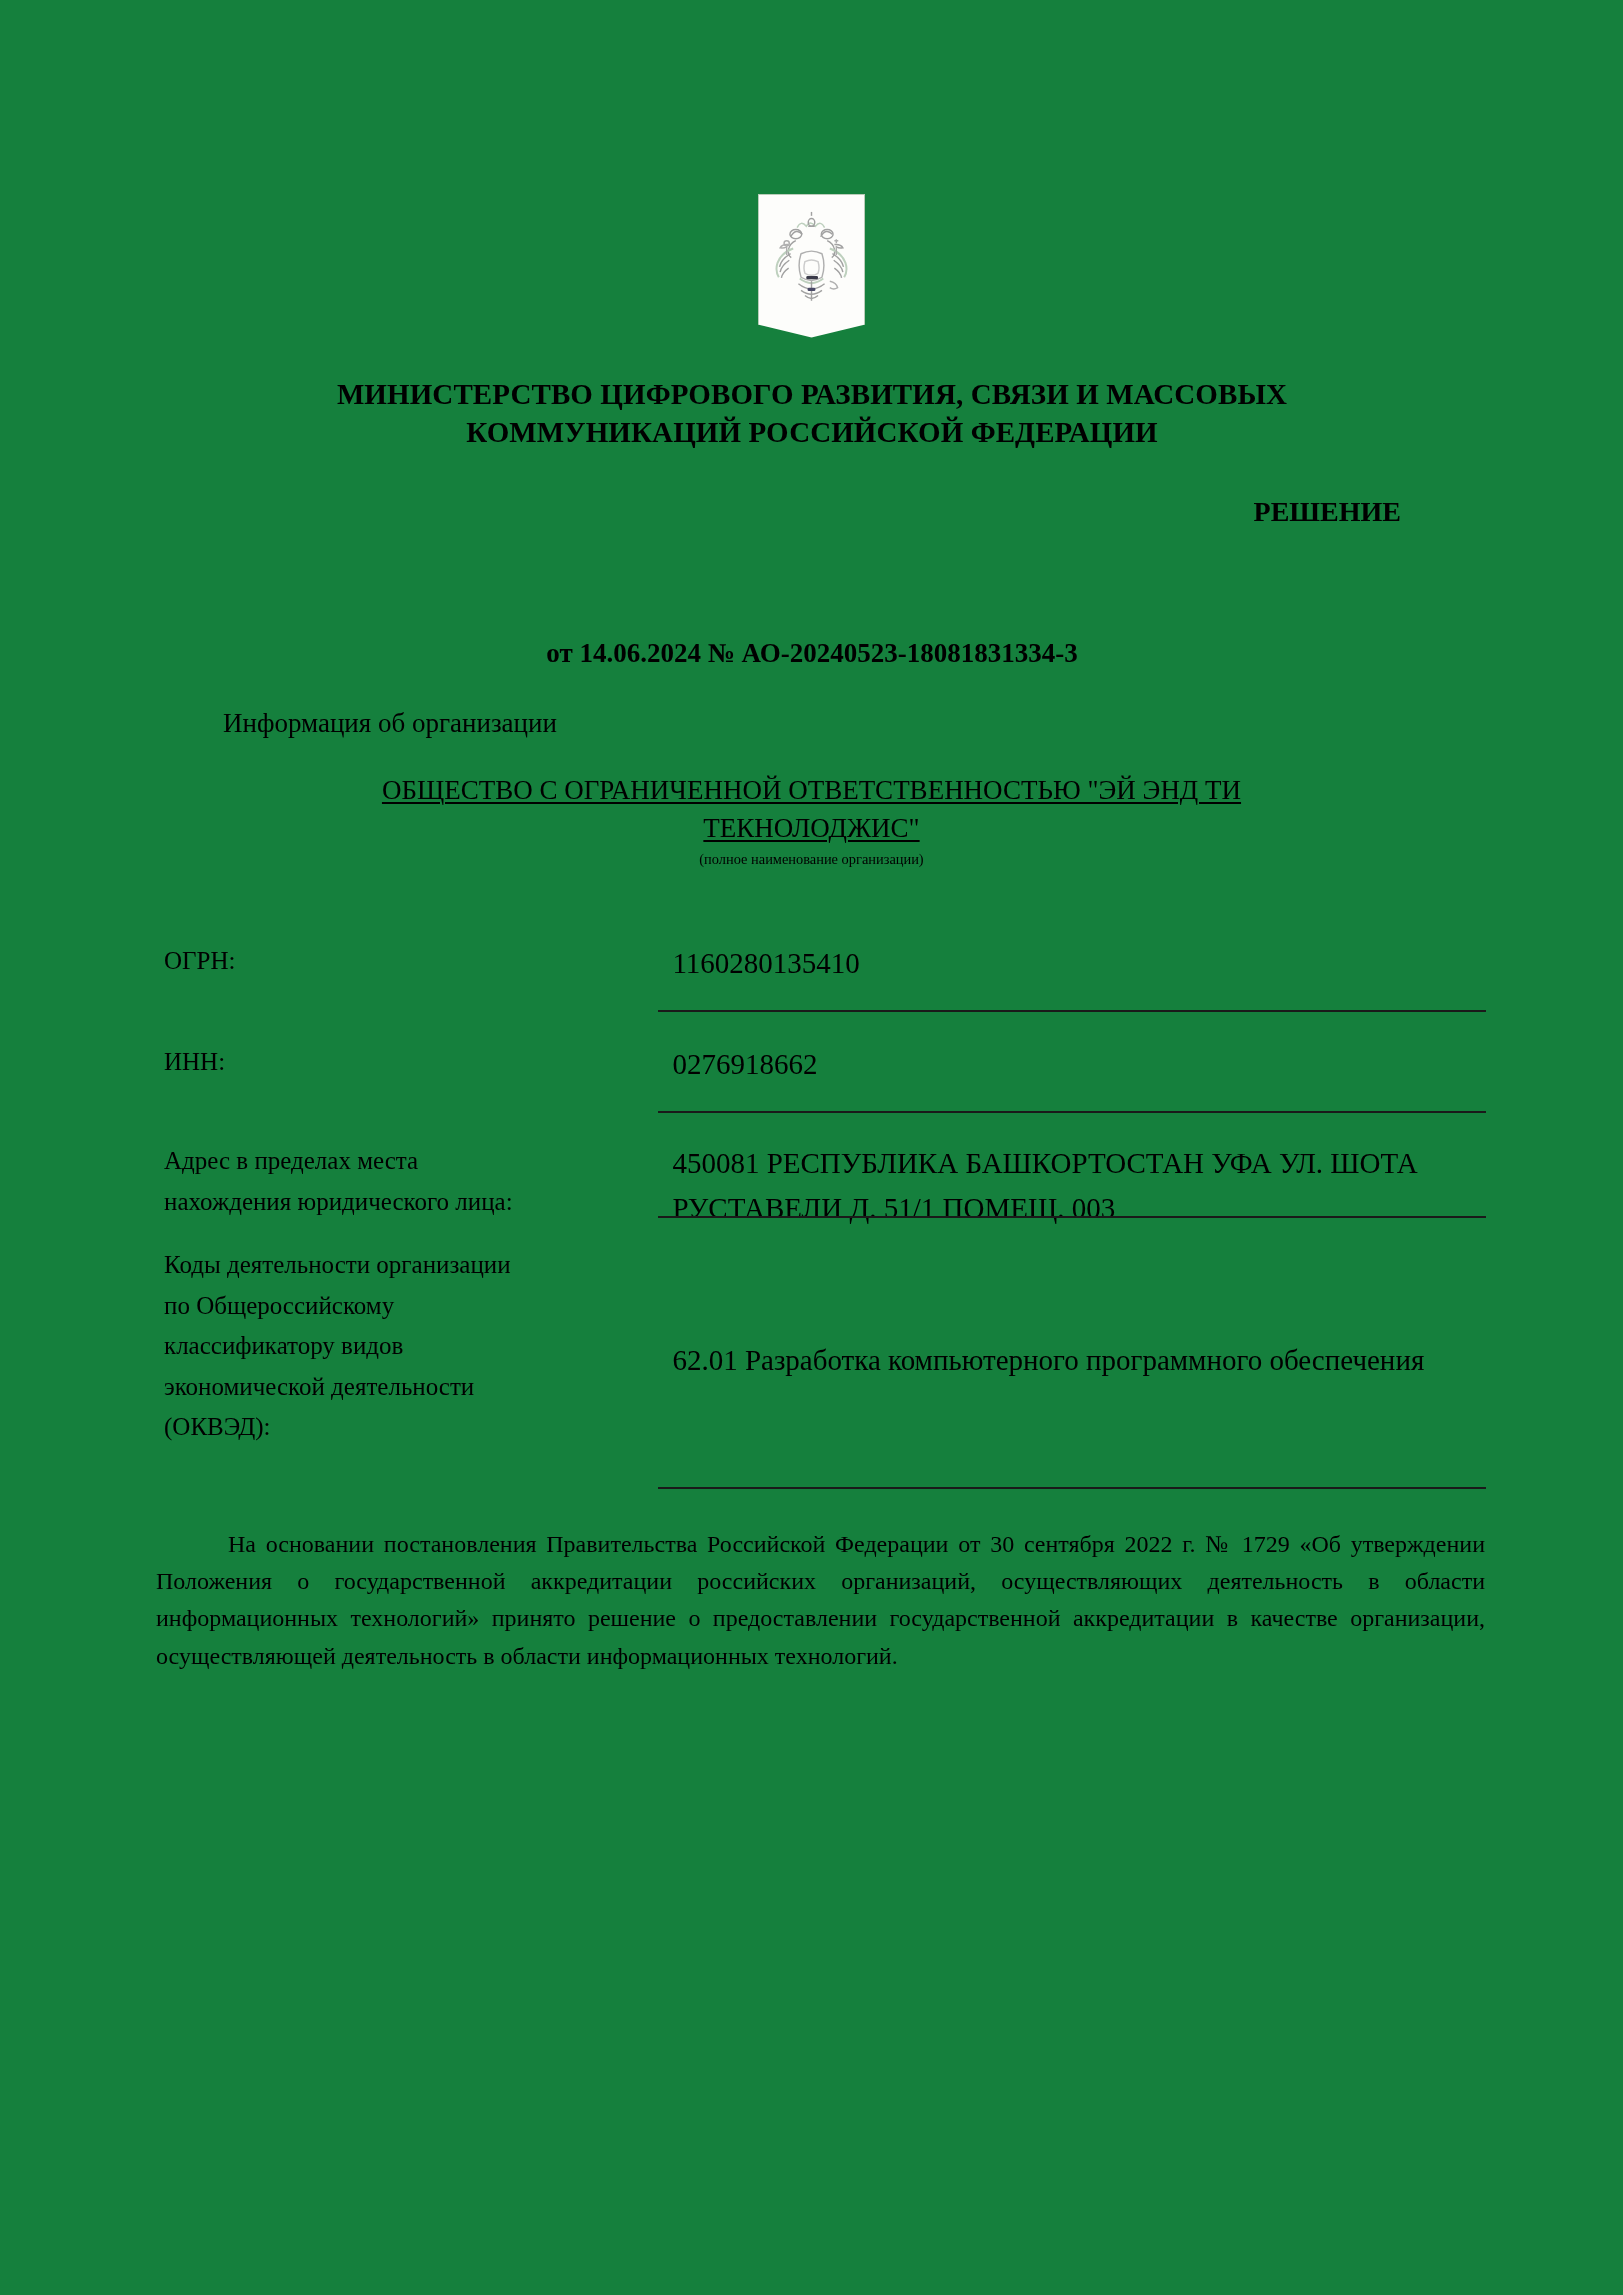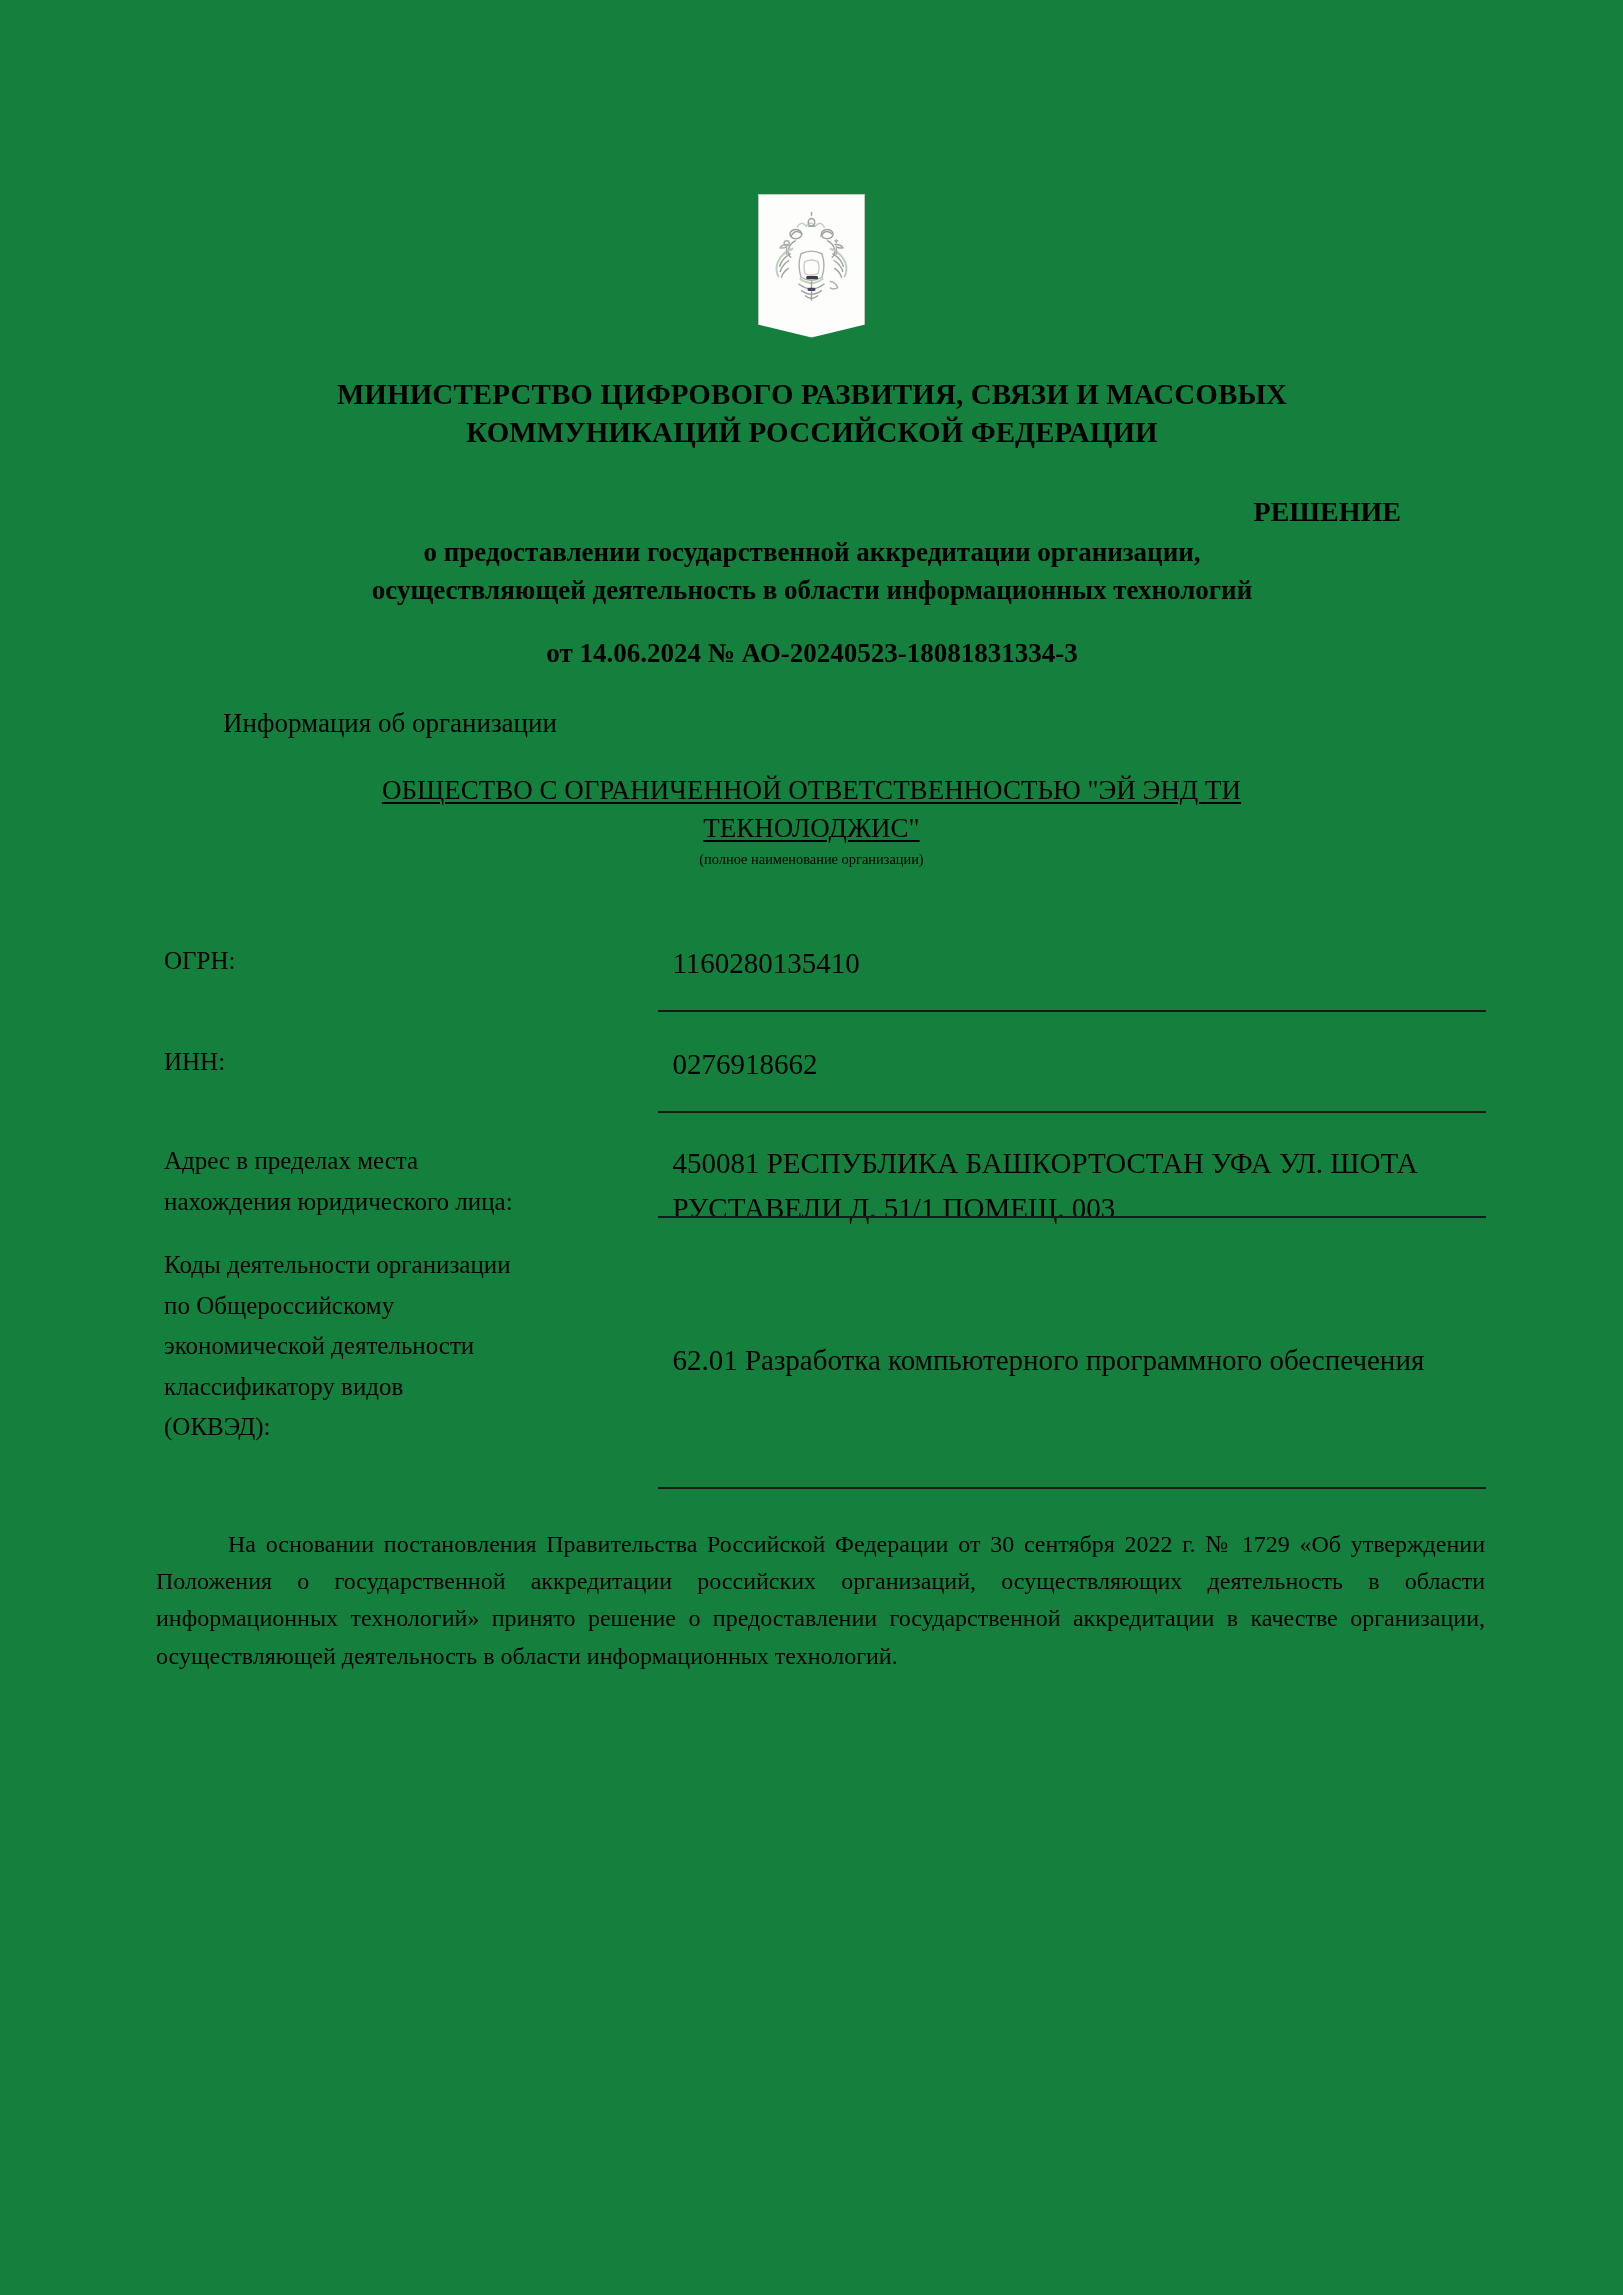--- a/index.html
+++ b/index.html
@@ -254,24 +254,20 @@
     </svg>
   </div>
 
   <div class="ministry">
     <div>МИНИСТЕРСТВО ЦИФРОВОГО РАЗВИТИЯ, СВЯЗИ И МАССОВЫХ</div>
     <div>КОММУНИКАЦИЙ РОССИЙСКОЙ ФЕДЕРАЦИИ</div>
   </div>
 
   <div class="reshenie">РЕШЕНИЕ</div>
 
-  <div class="subtitle">
-    <div>о предоставлении государственной аккредитации организации,</div>
-    <div>осуществляющей деятельность в области информационных технологий</div>
-  </div>
 
   <div class="docnum">от 14.06.2024 № АО-20240523-18081831334-3</div>
 
   <div class="info-caption">Информация об организации</div>
 
   <div class="orgname">
     <u>ОБЩЕСТВО С ОГРАНИЧЕННОЙ ОТВЕТСТВЕННОСТЬЮ "ЭЙ ЭНД ТИ</u><br>
     <u>ТЕКНОЛОДЖИС"</u>
   </div>
 
@@ -294,22 +290,22 @@
         <div>Адрес в пределах места</div>
         <div>нахождения юридического лица:</div>
       </div>
       <div class="field-value">450081 РЕСПУБЛИКА БАШКОРТОСТАН УФА УЛ. ШОТА РУСТАВЕЛИ Д. 51/1 ПОМЕЩ. 003</div>
     </div>
 
     <div class="field-row row-okved">
       <div class="field-label">
         <div>Коды деятельности организации</div>
         <div>по Общероссийскому</div>
+        <div>классификатору видов</div>
         <div>экономической деятельности</div>
-        <div>классификатору видов</div>
         <div>(ОКВЭД):</div>
       </div>
       <div class="field-value okved-value">62.01 Разработка компьютерного программного обеспечения</div>
     </div>
 
   </div>
 
   <div class="rules-layer">
     <div class="rule" id="rule-ogrn"></div>
     <div class="rule" id="rule-inn"></div>

